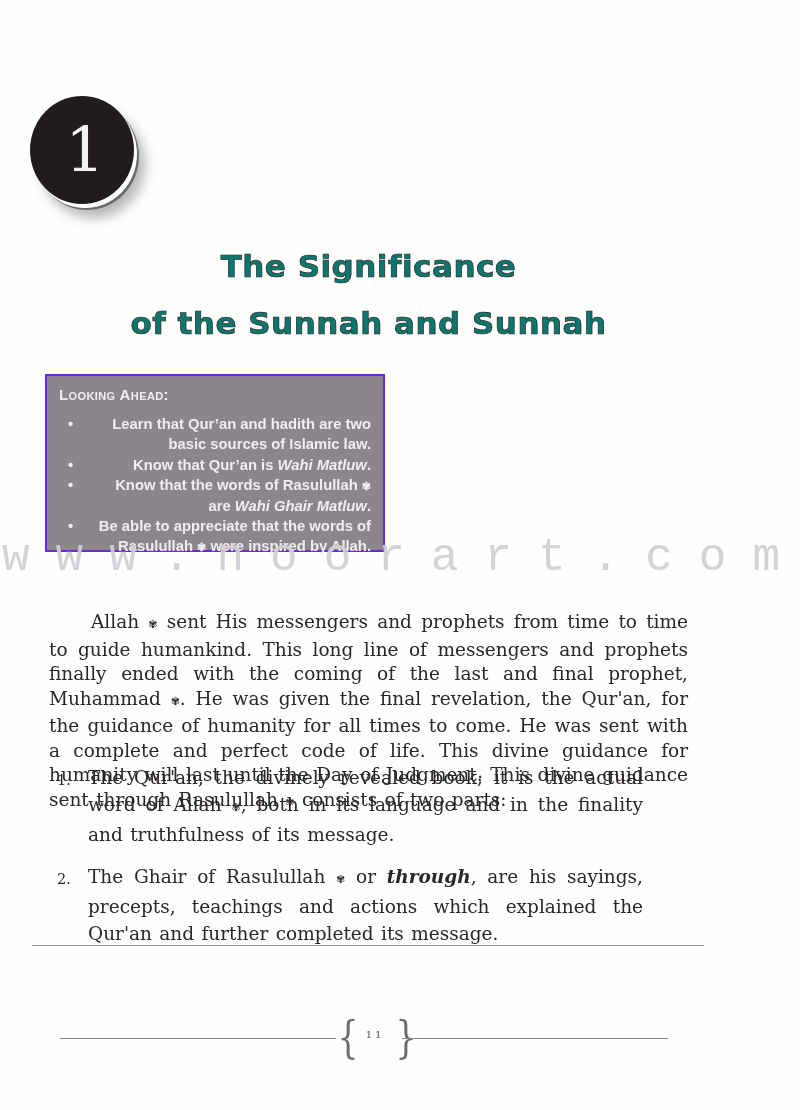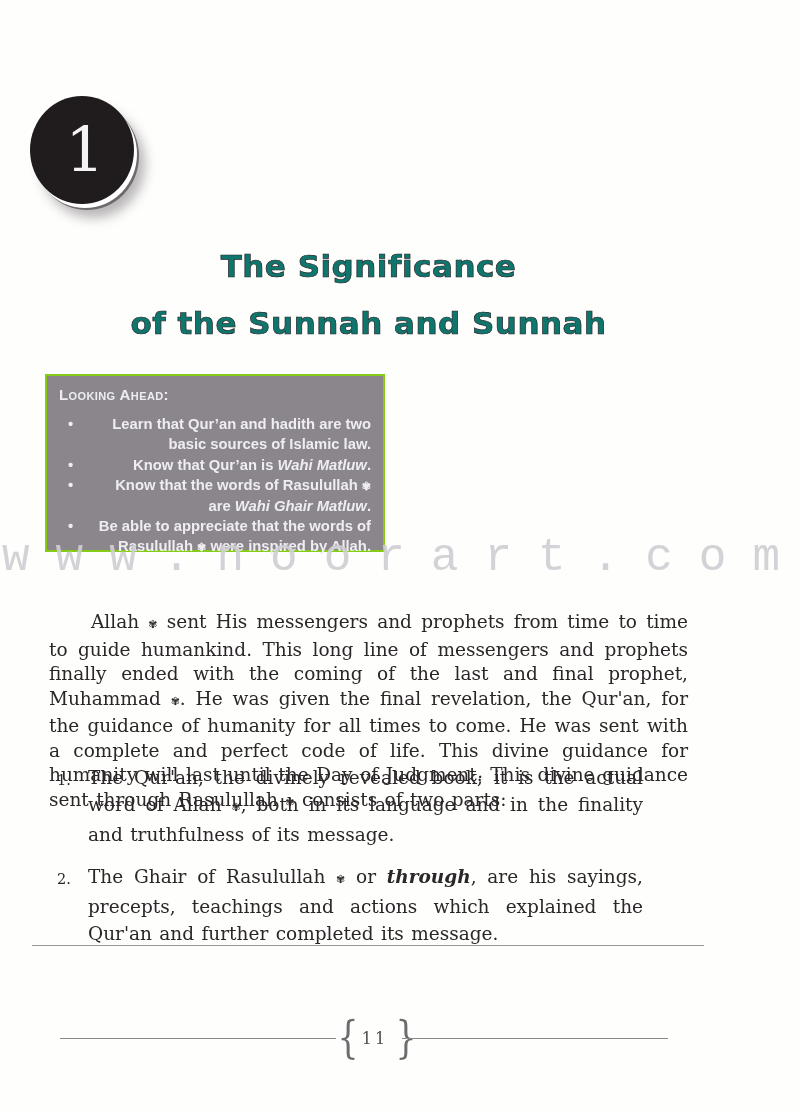--- a/index.html
+++ b/index.html
@@ -28,21 +28,21 @@
     position:absolute; left:33px; top:238px; width:671px;
     text-align:center; font-family:"DejaVu Sans", sans-serif;
     font-weight:bold; font-size:31px; line-height:57px;
     color:#0f766e; letter-spacing:0.5px;
     -webkit-text-stroke:0.7px #2a2527;
   }
 
   
   .looking-ahead {
     position:absolute; left:45px; top:374px; width:340px; height:178px;
-    box-sizing:border-box; background:#8a868c; border:2px solid #84cc16;
+    box-sizing:border-box; background:#8a868c; border:2px solid #6d28d9;
     padding:10px 12px 6px 12px;
     font-family:"Liberation Sans", sans-serif; color:#efedf2;
   }
   .la-heading {
     font-size:15px; font-weight:bold; font-variant:small-caps;
     letter-spacing:0.4px;
   }
   .la-list { margin:11px 0 0 0; padding:0; list-style:none;
     font-size:14.8px; font-weight:600; line-height:1.38;text-align:right; }
   .la-list li { position:relative; padding-left:30px; }
@@ -91,21 +91,21 @@
   .f-line.right { left:402px; width:266px; }
   .f-bracket {
     position:absolute; top:4px; font-family:"DejaVu Serif", serif;
     font-size:44px; line-height:52px; color:#6e6b6f;
     transform:scaleX(0.75); font-weight:normal;
   }
   .f-bracket.l { left:334px; }
   .f-bracket.r { left:392px; }
   .f-pagenum {
     position:absolute; left:345px; top:21px; width:60px; text-align:center;
-    font-size:16px; letter-spacing:3px; color:#4e4b4e;
+    font-size:10px; letter-spacing:3px; color:#4e4b4e;
     font-family:"DejaVu Serif", serif;
   }
 </style>
 </head>
 <body>
 
 <div class="page">
 
   <div class="chapter-badge">
     <span class="num">1</span>

